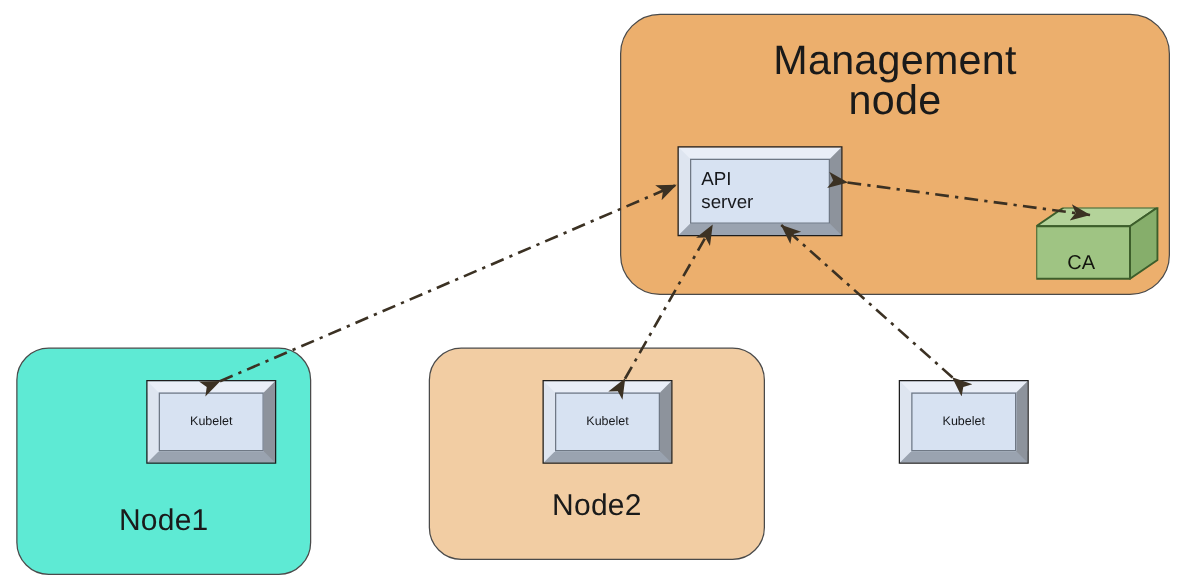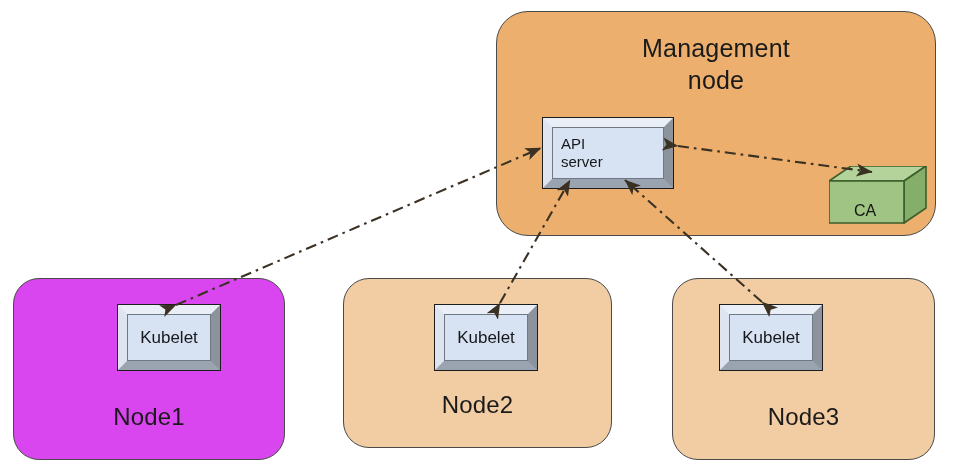--- a/index.html
+++ b/index.html
@@ -40,21 +40,21 @@
     position: absolute;
     left: 0;
     width: 100%;
     text-align: center;
     color: #1a1a1a;
     font-weight: 400;
     letter-spacing: 0.2px;
   }
   .mgmt-title {
     top: 20px;
-    font-size: 25px;
+    font-size: 33px;
     line-height: 32px;
   }
   .node-title {
     bottom: 28px;
     font-size: 24px;
     line-height: 28px;
   }
 
   
   .bevel-box {
@@ -86,21 +86,21 @@
     font-size: 15px;
     line-height: 18px;
     align-self: center;
     padding-right: 34px;
     text-align: left;
     width: 100%;
     padding-left: 8px;
     box-sizing: border-box;
   }
   .kubelet-label {
-    font-size: 17px;
+    font-size: 10px;
     line-height: 17px;
   }
 
   
   .cuboid {
     position: absolute;
     z-index: 3;
     margin-left: 12px;
   }
   .cuboid svg { display: block; }
@@ -119,31 +119,28 @@
 
 <div id="canvas">
 
   <div class="container-box mgmt" style="left:496px; top:11px; width:440px; height:225px; background:#ECAF6D;">
     <div class="container-title mgmt-title">
       <span>Management</span><br>
       <span>node</span>
     </div>
   </div>
 
-  <div class="container-box" style="left:13px; top:278px; width:272px; height:182px; background:#d946ef;">
+  <div class="container-box" style="left:13px; top:278px; width:236px; height:182px; background:#5eead4;">
     <div class="container-title node-title">Node1</div>
   </div>
 
   <div class="container-box" style="left:343px; top:278px; width:269px; height:170px; background:#F2CDA3;">
     <div class="container-title node-title">Node2</div>
   </div>
 
-  <div class="container-box" style="left:672px; top:278px; width:263px; height:182px; background:#F2CDA3;">
-    <div class="container-title node-title">Node3</div>
-  </div>
 
   <svg id="edges" viewBox="0 0 958 468" xmlns="http://www.w3.org/2000/svg">
     <defs>
       <marker id="ah" markerWidth="9" markerHeight="9" refX="7.4" refY="3.1" orient="auto" markerUnits="strokeWidth">
         <path d="M0,0 L7.6,3.1 L0,6.2 L1.9,3.1 Z" fill="#3B3123"></path>
       </marker>
     </defs>
     <g stroke="#3B3123" stroke-width="2.1" fill="none" stroke-dasharray="11,5,2.6,5" stroke-linecap="butt">
 
       <line x1="176" y1="305" x2="541" y2="148" marker-start="url(#ah)" marker-end="url(#ah)"></line>

